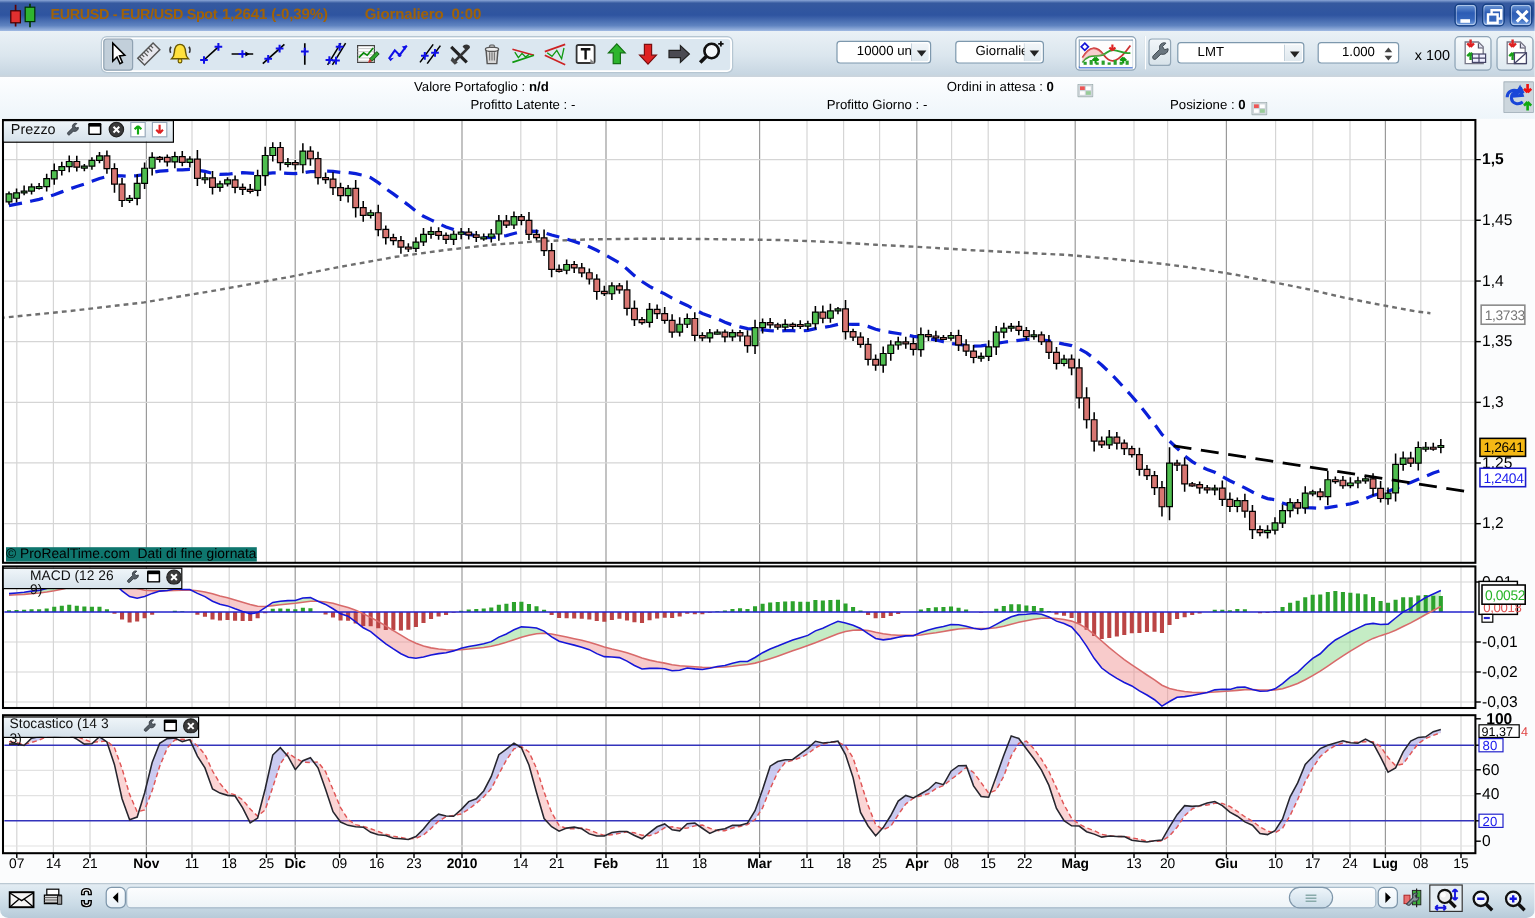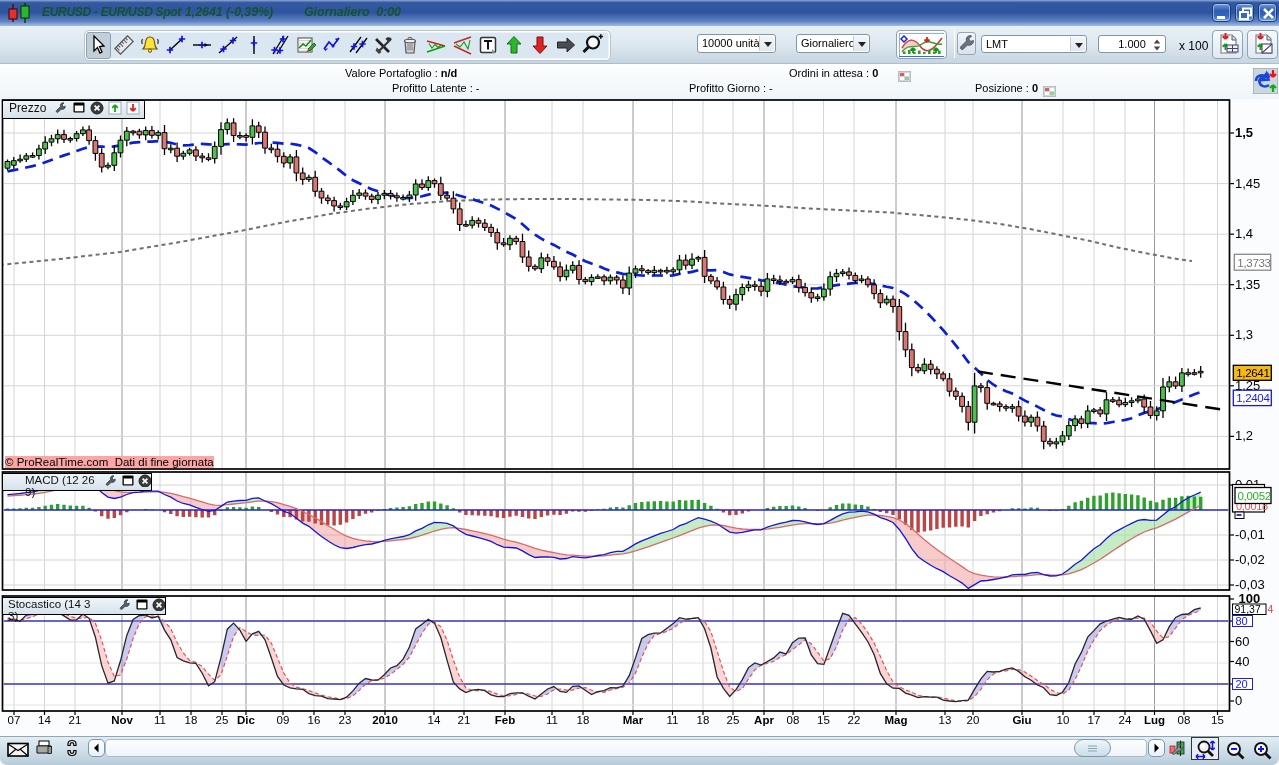--- a/index.html
+++ b/index.html
@@ -1,32 +1,32 @@
 <!DOCTYPE html>
 <html><head><meta charset="utf-8"><title>EURUSD</title><style>
 *{margin:0;padding:0;box-sizing:border-box}
 html,body{width:1279px;height:765px;overflow:hidden;background:#fff;
  font-family:"Liberation Sans",sans-serif;}
 #app{position:relative;width:1279px;height:765px;background:#fbfcfd;}
 .abs{position:absolute;}
 #titlebar{left:0;top:0;width:1279px;height:26px;
  background:linear-gradient(180deg,#8aa6d6 0%,#35599f 10%,#2e54a0 48%,#5f83c0 82%,#a3bce4 100%);}
-#titletxt{top:5px;color:#14532d;font-size:12.5px;font-weight:bold;letter-spacing:-0.1px;font-style:italic;}
+#titletxt{top:5px;color:#a16207;font-size:12.5px;font-weight:bold;letter-spacing:-0.1px;}
 .winbtn{top:3px;width:19px;height:19px;border:1px solid #123d80;border-radius:4px;
  background:linear-gradient(180deg,#6f9ad8 0%,#2c5cb4 40%,#3667bd 70%,#77a2e0 100%);
  box-shadow:inset 0 0 0 1px rgba(255,255,255,.45);}
 .winbtn svg{position:absolute;left:0;top:0}
 #toolbar{left:0;top:26px;width:1279px;height:38px;
  background:linear-gradient(180deg,#eaf1f6 0%,#dbe6ee 55%,#c6d5e1 100%);
  border-bottom:1px solid #aebecb;}
 #iconpanel{left:84px;top:30px;width:527px;height:31px;background:#dbe7f0;
  border:1px solid #b6c6d2;border-radius:5px;box-shadow:inset 0 0 0 1.5px #fff;}
 .tico{top:33px;width:24px;height:25px;}
 .combo{border:1px solid #7d98ad;border-radius:3px;background:#fff;font-size:11px;
- color:#000;line-height:17px;padding-left:4px;}
+ color:#000;line-height:17px;padding-left:16px;}
 .combo .arr{position:absolute;right:1px;top:1px;bottom:1px;width:15px;
  background:linear-gradient(#f2f6f9,#dfe8ee);border-left:1px solid #c3d0da;border-radius:0 2px 2px 0;}
 .combo .arr:after{content:"";position:absolute;left:3.5px;top:6px;border:4px solid transparent;
  border-top:5px solid #222;}
 .spnarr{position:absolute;right:2px;top:1px;width:12px;}
 #inforow{left:0;top:64px;width:1279px;height:35px;
  background:linear-gradient(180deg,#fdfeff,#eef5fa);}
 .itxt{font-size:11px;color:#000;white-space:nowrap;}
 .itxt b{font-weight:bold;}
 .hdr{background:linear-gradient(180deg,#eff5f9,#d6e2eb);border:1px solid #000;
@@ -633,21 +633,21 @@
       </svg>
       <svg style="" width="13" height="12" viewBox="0 0 13 12">
         <rect x="1.5" y="1.5" width="11" height="10" rx="1" fill="#000"></rect>
         <rect x="2.8" y="4.5" width="8.4" height="5.8" fill="#fff"></rect>
       </svg>
       <svg style="" width="13" height="13" viewBox="0 0 13 13">
         <circle cx="7" cy="7" r="6" fill="#3a3a3a" stroke="#222"></circle>
         <path d="M4.6 4.6 L9.4 9.4 M9.4 4.6 L4.6 9.4" stroke="#fff" stroke-width="1.7"></path>
       </svg>
     </div>
-<div class="abs itxt" style="left:5px;top:456px;background:#fca5a5;font-size:11.5px">© ProRealTime.com&nbsp; Dati di fine giornata</div>
+<div class="abs itxt" style="left:5px;top:456px;background:#0f766e;font-size:11.5px">© ProRealTime.com&nbsp; Dati di fine giornata</div>
 <div id="bottombar" class="abs"></div>
 <div class="bb" style="left:7px;top:742px"><svg style="" width="22" height="16" viewBox="0 0 22 16">
         <rect x="1" y="1.5" width="20" height="12.5" fill="#f4f4f4" stroke="#000" stroke-width="1.6"></rect>
         <path d="M1 2 L11 8.5 L21 2 M1 14 L8.5 7.5 M21 14 L13.5 7.5" stroke="#000" stroke-width="1.1" fill="none"></path>
       </svg></div>
 <div class="bb" style="left:35px;top:740px"><svg style="" width="18" height="15" viewBox="0 0 18 15">
         <rect x="4" y="1" width="10" height="5" fill="#fff" stroke="#000"></rect>
         <path d="M2 6 H16 V13 H2 Z" fill="#ddd" stroke="#000"></path>
         <path d="M2 8 H16 M2 10 H16 M2 12 H16" stroke="#555" stroke-width=".8"></path>
         <rect x="13" y="6.5" width="3.5" height="7" fill="#999" stroke="#000" stroke-width=".7"></rect>

